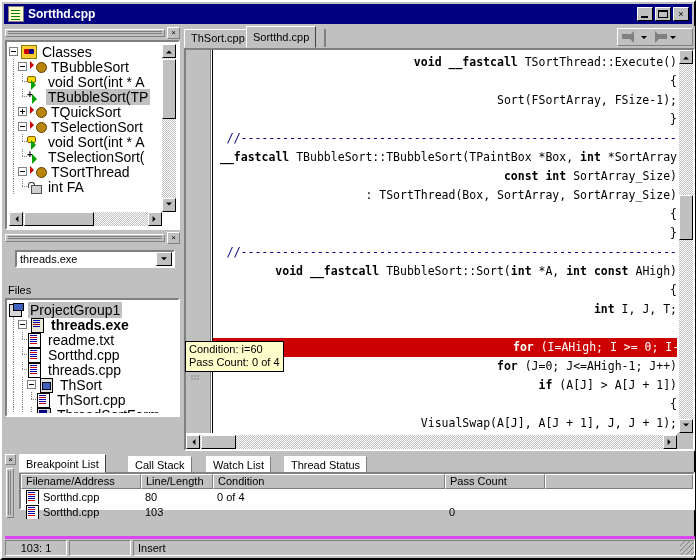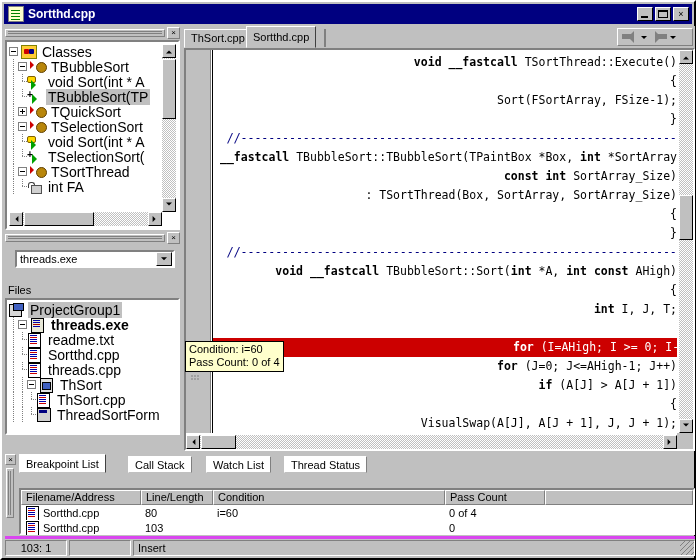--- a/index.html
+++ b/index.html
@@ -184,21 +184,21 @@
   .combo .arrow {
     width:16px; height:14px; margin-right:1px; background:#c0c0c0;
     border:1px solid; border-color:#ffffff #000000 #000000 #ffffff;
     position:relative; cursor:default;
   }
   .combo .arrow::after{content:"";position:absolute;left:50%;top:50%;
     transform:translate(-50%,-30%); width:0;height:0;border:3px solid transparent;border-top-color:#000;}
 
   .files-hdr { position:absolute; left:0; top:258px; width:175px; height:14px;
      font-size:11px; color:#000; padding-left:3px; }
-  .filestree-wrap { position:absolute; left:0; top:272px; width:175px; height:137px; }
+  .filestree-wrap { position:absolute; left:0; top:272px; width:175px; height:119px; }
 
   
   .editor-host {
     position:absolute; left:182px; top:24px; width:511px; height:425px;
     background:#c0c0c0;
   }
   .tabstrip { position:absolute; left:0; top:0; width:511px; height:22px; }
   .tab {
     position:absolute; top:3px; height:19px;
     background:#c0c0c0; font-size:11px; color:#000;
@@ -289,23 +289,23 @@
      background:#808080; box-shadow:2px 0 0 #808080;}
   .dock-tabs { position:absolute; left:14px; top:0; width:676px; height:19px; }
   .dtab {
     position:absolute; top:2px; height:17px; background:#ffffff;
     border:1px solid; border-color:#ffffff #808080 #c0c0c0 #ffffff;
     font-size:11px; padding: 2px 6px 0 6px; cursor:default; color:#000;
   }
   .dtab.active { top:0; height:19px; padding-top:3px; z-index:3;
     border-color:#ffffff #404040 #c0c0c0 #ffffff; }
   .grid {
-    position:absolute; left:14px; top:18px; width:676px; height:47px;
+    position:absolute; left:14px; top:18px; width:676px; height:38px;
     background:#ffffff;
-    border:2px solid; border-color:#808080 #ffffff #ffffff #808080;margin-top:16px;
+    border:2px solid; border-color:#808080 #ffffff #ffffff #808080;
   }
   .grid-hdr { display:flex; height:15px; }
   .gh {
     background:#c0c0c0; border:1px solid; border-color:#ffffff #808080 #808080 #ffffff;
     font-size:11px; padding-left:4px; line-height:13px; color:#000; overflow:hidden;
     cursor:default; flex:none;
   }
   .grow { display:flex; height:15px; align-items:center; font-size:11px; color:#000; }
   .gc { flex:none; padding-left:4px; overflow:hidden; white-space:nowrap; }
   .gc.first { display:flex; align-items:center; gap:3px; }
@@ -583,21 +583,20 @@
           <div class="gh" style="width: 100px;">Pass Count</div>
           <div class="gh" style="width: 148px;"></div>
         </div>
       <div id="gridrows">
           <div class="grow">
             <div class="gc first" style="width: 120px;">
               <span class="ico ico-file" style="width: 13px; margin-right: 2px;"></span>
               <span>Sortthd.cpp</span>
             </div>
             <div class="gc" style="width: 72px;">80</div>
-            <div class="gc" style="width: 232px;">i=60</div>
             <div class="gc" style="width: 100px;">0 of 4</div>
             <div class="gc" style="width: 148px;"></div>
           </div>
           <div class="grow">
             <div class="gc first" style="width: 120px;">
               <span class="ico ico-file" style="width: 13px; margin-right: 2px;"></span>
               <span>Sortthd.cpp</span>
             </div>
             <div class="gc" style="width: 72px;">103</div>
             <div class="gc" style="width: 232px;"></div>

